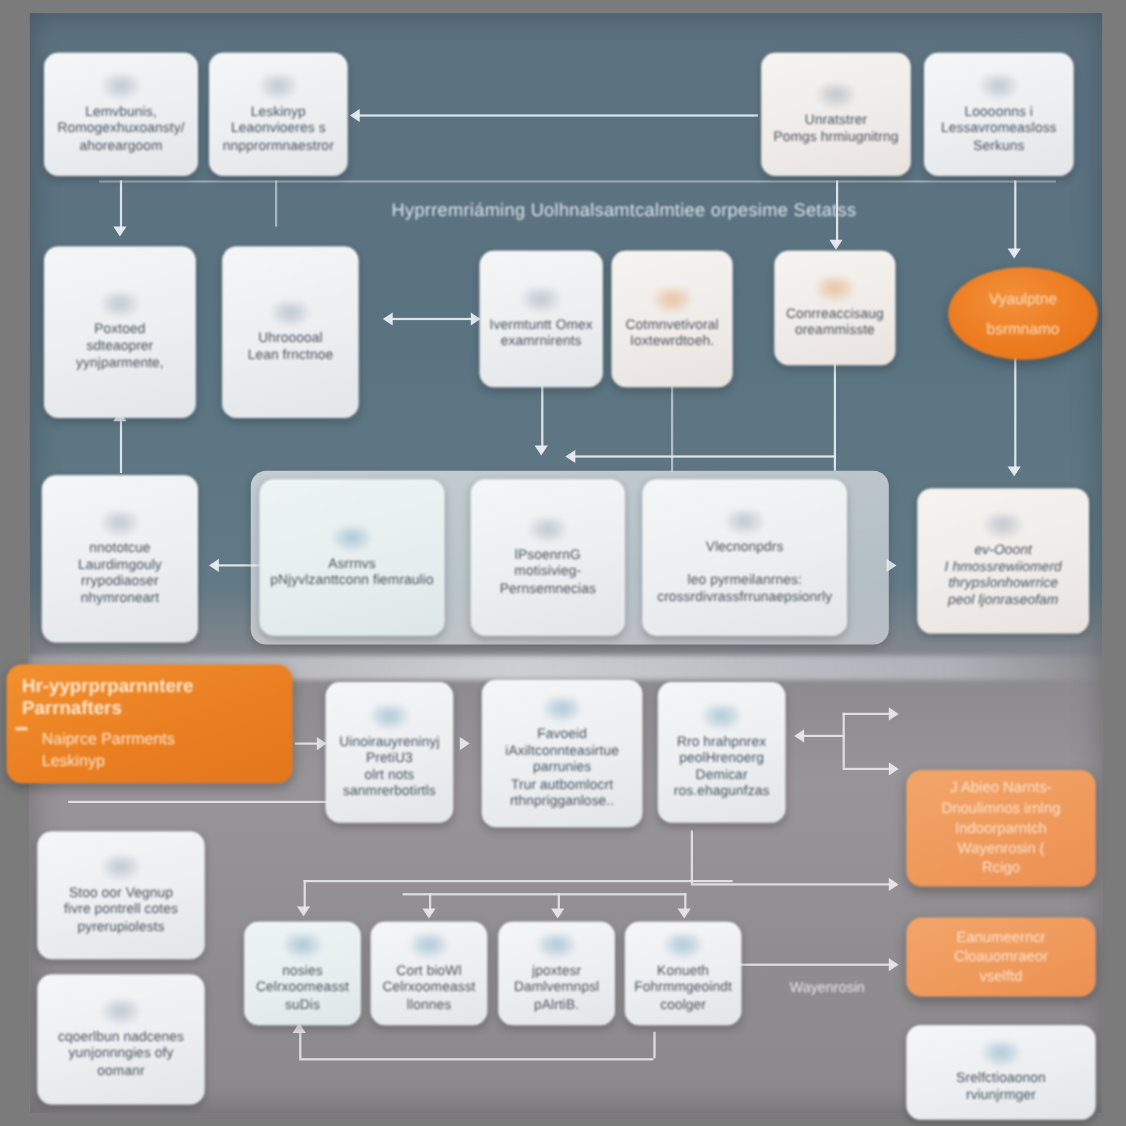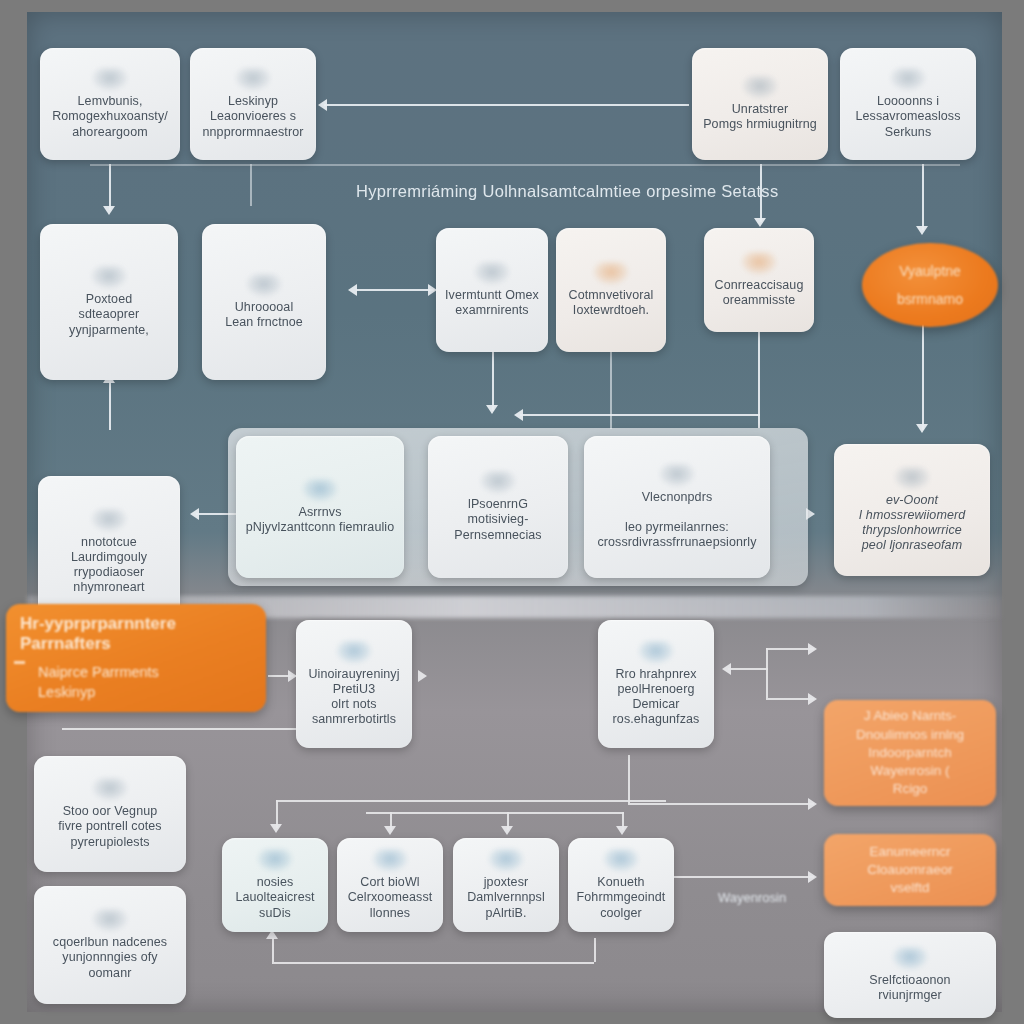--- a/index.html
+++ b/index.html
@@ -224,21 +224,21 @@
     <span class="ico"></span>
     <span class="lbl">Conrreaccisaug
 oreammisste</span>
   </div>
 
   <div class="ellipse" style="left:862px;top:243px;width:136px;height:84px;">
     <span class="lbl">Vyaulptne</span>
     <span class="lbl">bsrmnamo</span>
   </div>
 
-  <div class="node" style="left:38px;top:432px;width:142px;height:152px;margin-top:44px;">
+  <div class="node" style="left:38px;top:432px;width:142px;height:152px;">
     <span class="ico"></span>
     <span class="lbl">nnototcue
 Laurdimgouly
 rrypodiaoser
 nhymroneart</span>
   </div>
 
   <div class="grp" style="left:228px;top:428px;width:580px;height:158px;"></div>
   <div class="node cooltint ico-blue" style="left:236px;top:436px;width:168px;height:142px;">
     <span class="ico"></span>
@@ -273,20 +273,28 @@
     <span class="sub" style="padding-left:18px;">Naiprce Parrments
 Leskinyp</span>
   </div>
 
   <div class="node ico-blue" style="left:296px;top:620px;width:116px;height:128px;">
     <span class="ico"></span>
     <span class="lbl">Uinoirauyreninyj
 PretiU3
 olrt nots
 sanmrerbotirtls</span>
+  </div>
+  <div class="node ico-blue" style="left:438px;top:618px;width:146px;height:134px;">
+    <span class="ico"></span>
+    <span class="lbl">Favoeid
+iAxiltconnteasirtue
+parrunies
+Trur autbomlocrt
+rthnprigganlose..</span>
   </div>
   <div class="node ico-blue" style="left:598px;top:620px;width:116px;height:128px;">
     <span class="ico"></span>
     <span class="lbl">Rro hrahpnrex
 peolHrenoerg
 Demicar
 ros.ehagunfzas</span>
   </div>
 
   <div class="orange soft" style="left:824px;top:700px;width:172px;height:106px;">
@@ -316,21 +324,21 @@
   <div class="node" style="left:34px;top:886px;width:152px;height:118px;">
     <span class="ico"></span>
     <span class="lbl">cqoerlbun nadcenes
 yunjonnngies ofy
 oomanr</span>
   </div>
 
   <div class="node cooltint ico-blue" style="left:222px;top:838px;width:106px;height:94px;">
     <span class="ico"></span>
     <span class="lbl">nosies
-Lauolteaicrest
+Celrxoomeasst
 suDis</span>
   </div>
   <div class="node ico-blue" style="left:337px;top:838px;width:106px;height:94px;">
     <span class="ico"></span>
     <span class="lbl">Cort bioWl
 Celrxoomeasst
 llonnes</span>
   </div>
   <div class="node ico-blue" style="left:453px;top:838px;width:106px;height:94px;">
     <span class="ico"></span>

